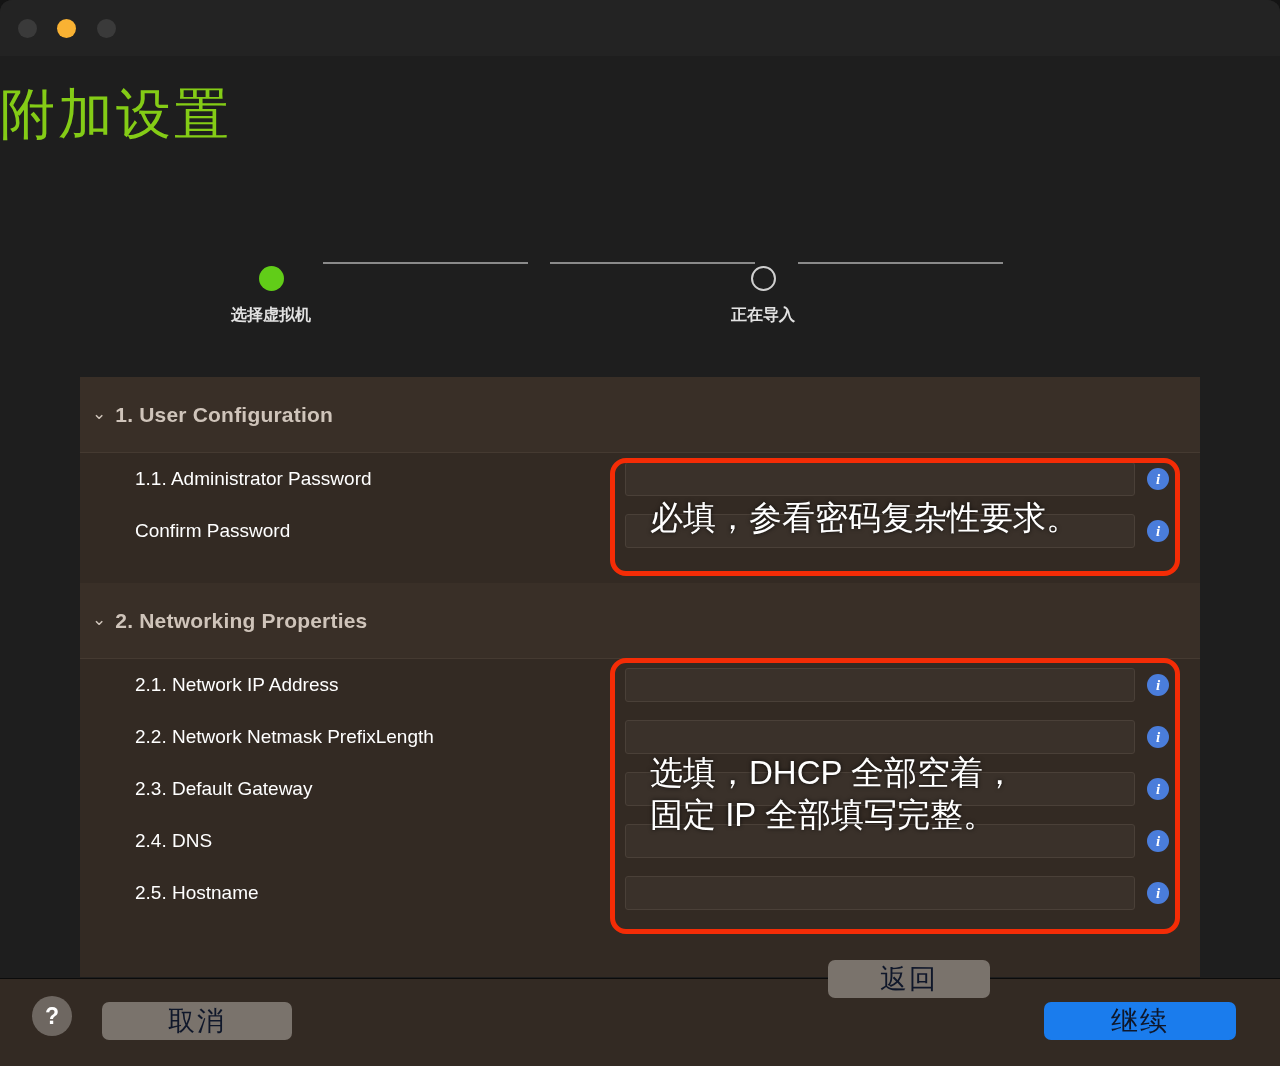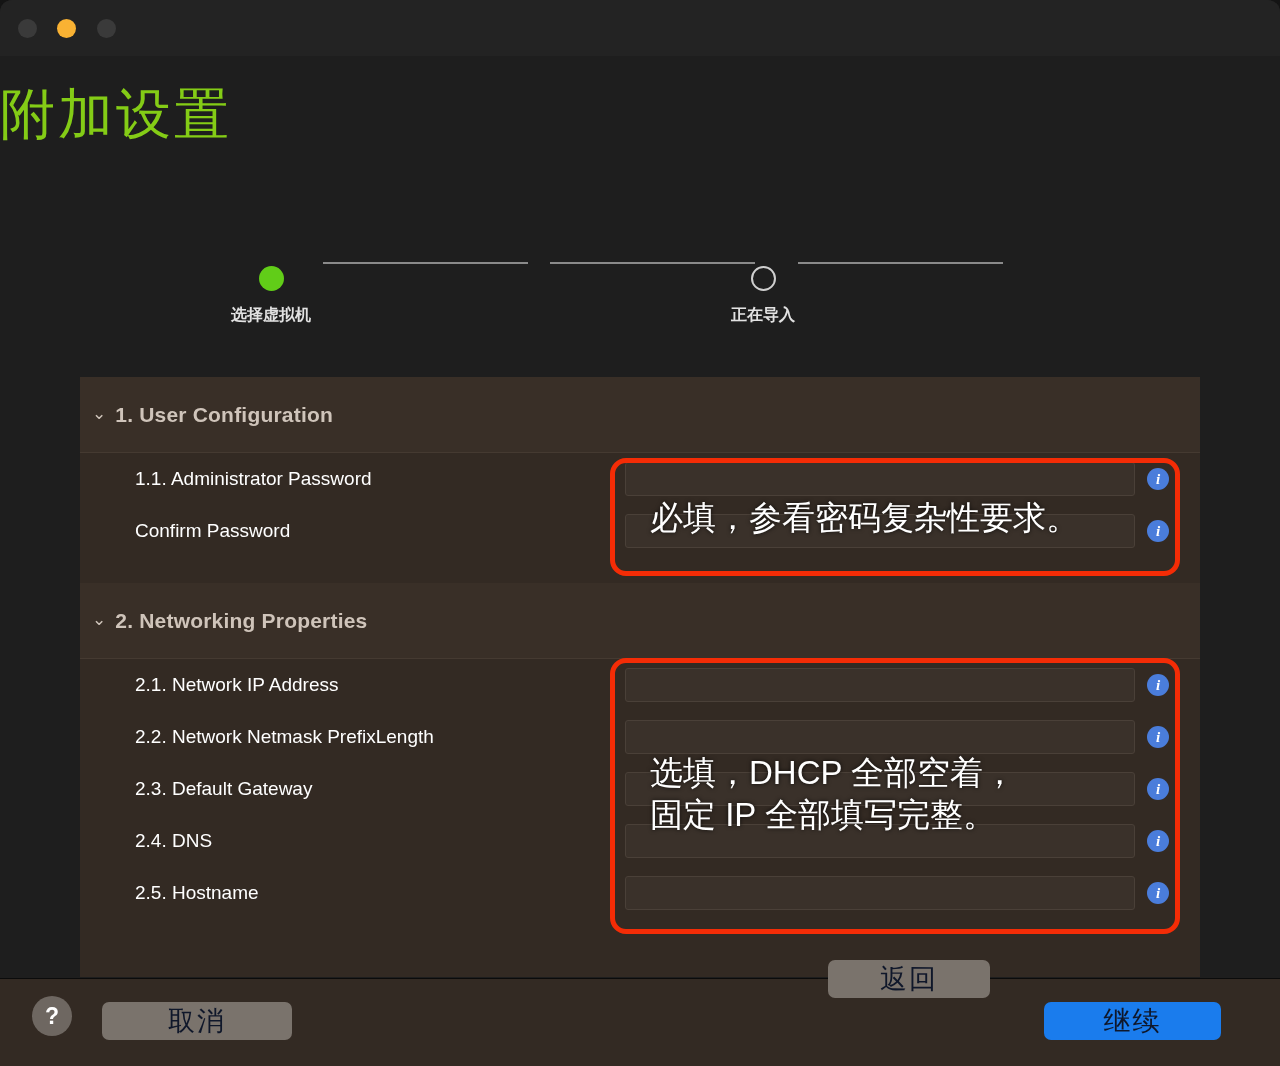--- a/index.html
+++ b/index.html
@@ -207,21 +207,21 @@
     border-radius: 7px;
     border: none;
     color: #0f172a;
     font-size: 27px;
     font-family: "Liberation Sans", "DejaVu Sans", sans-serif;
     cursor: pointer;
     letter-spacing: 2px;
   }
   #cancel-btn   { left: 102px;  top: 1002px; width: 190px; background: #7a736c; }
   #back-btn     { left: 828px;  top: 960px; width: 162px; background: #7a736c; }
-  #continue-btn { left: 1044px; top: 1002px; width: 177px; background: #1a7ced; }
+  #continue-btn { left: 1044px; top: 1002px; width: 192px; background: #1a7ced; }
 </style>
 </head>
 <body>
 
 <div id="window">
 
   <div id="titlebar">
     <div class="traffic close"></div>
     <div class="traffic min"></div>
     <div class="traffic zoom"></div>

